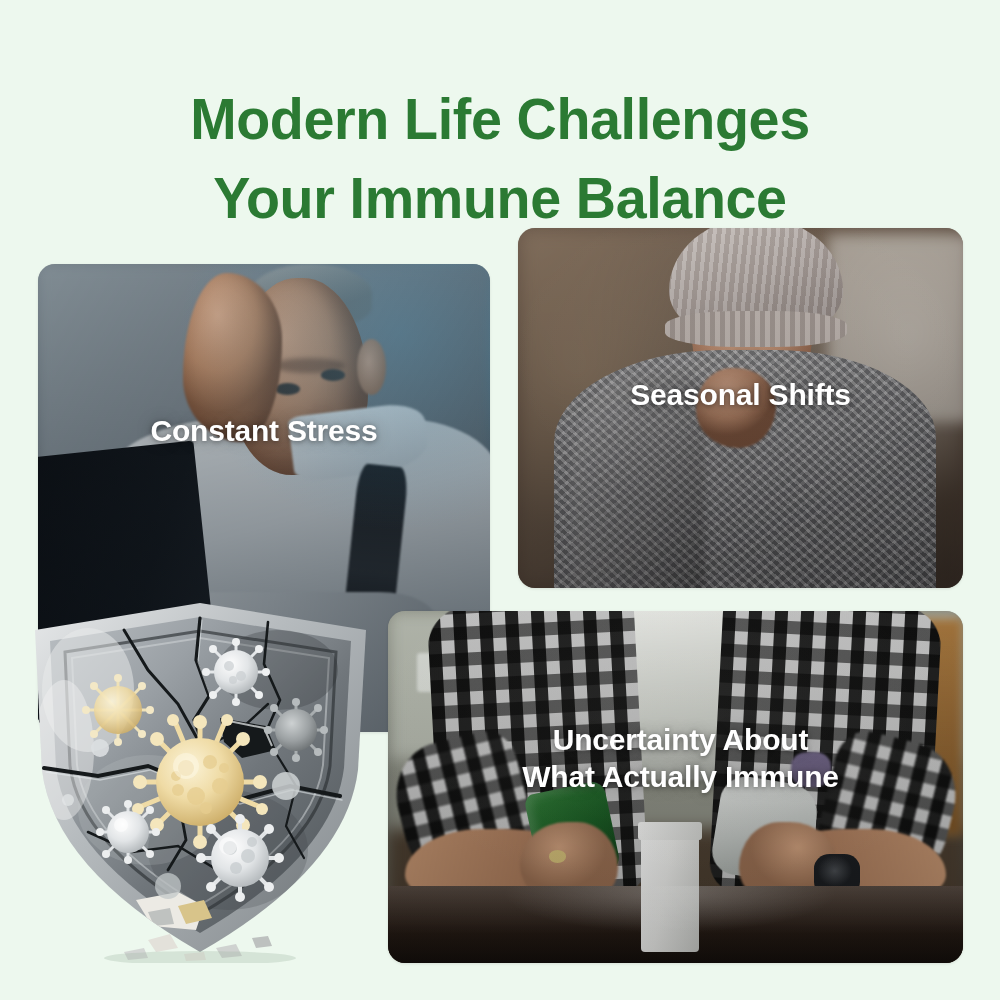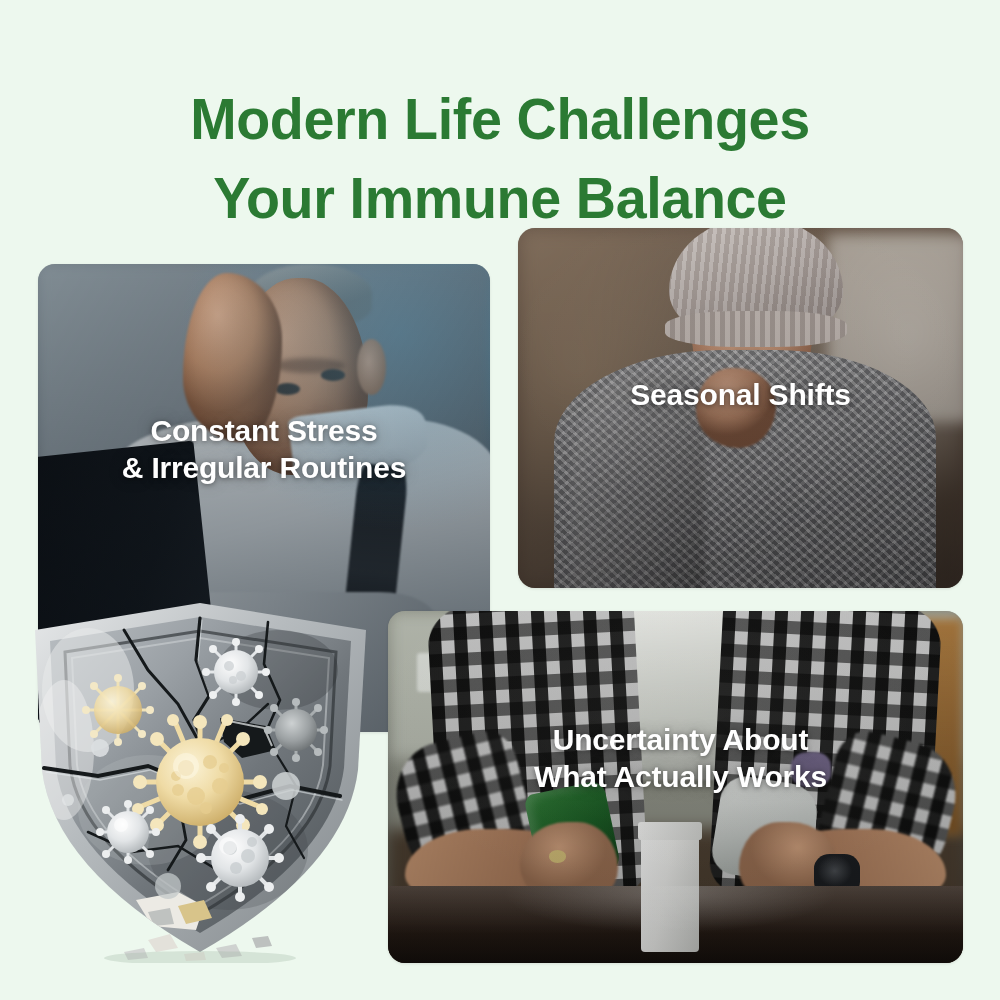--- a/index.html
+++ b/index.html
@@ -487,21 +487,20 @@
       <div class="ph s-arm"></div>
       <div class="ph s-laptop"></div>
       <div class="ph s-keys"></div>
       <div class="ph s-hand-type"></div>
       <div class="ph s-plate"></div>
       <div class="ph s-glass"></div>
       <div class="ph s-grade"></div>
     </div>
     <div class="caption">
       <span class="cap-line">Constant Stress</span>
-      <span class="cap-line">&amp; Irregular Routines</span>
     </div>
   </div>
 
   <div class="card" id="card-seasonal">
     <div class="photo photo-seasonal">
       <div class="ph w-bg"></div>
       <div class="ph w-bg2"></div>
       <div class="ph w-face"></div>
       <div class="ph w-brow-l"></div>
       <div class="ph w-brow-r"></div>
@@ -810,17 +809,17 @@
       <div class="ph u-ring"></div>
       <div class="ph u-watch"></div>
       <div class="ph u-table"></div>
       <div class="ph u-bottle-white"></div>
       <div class="ph u-bottle-white-cap"></div>
       <div class="ph u-table-refl"></div>
       <div class="ph u-grade"></div>
     </div>
     <div class="caption">
       <span class="cap-line">Uncertainty About</span>
-      <span class="cap-line">What Actually Works</span>
+      <span class="cap-line">What Actually Immune</span>
     </div>
   </div>
 
 </div>
 
 </body></html>

